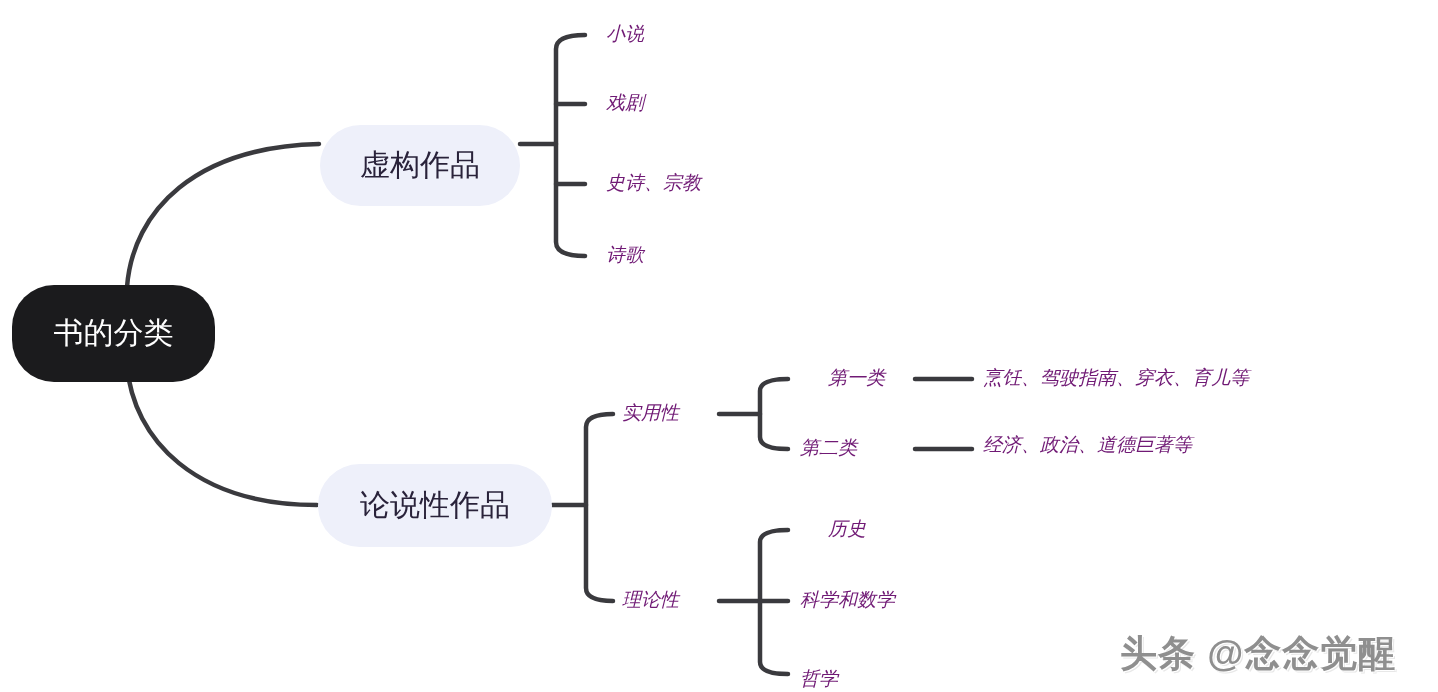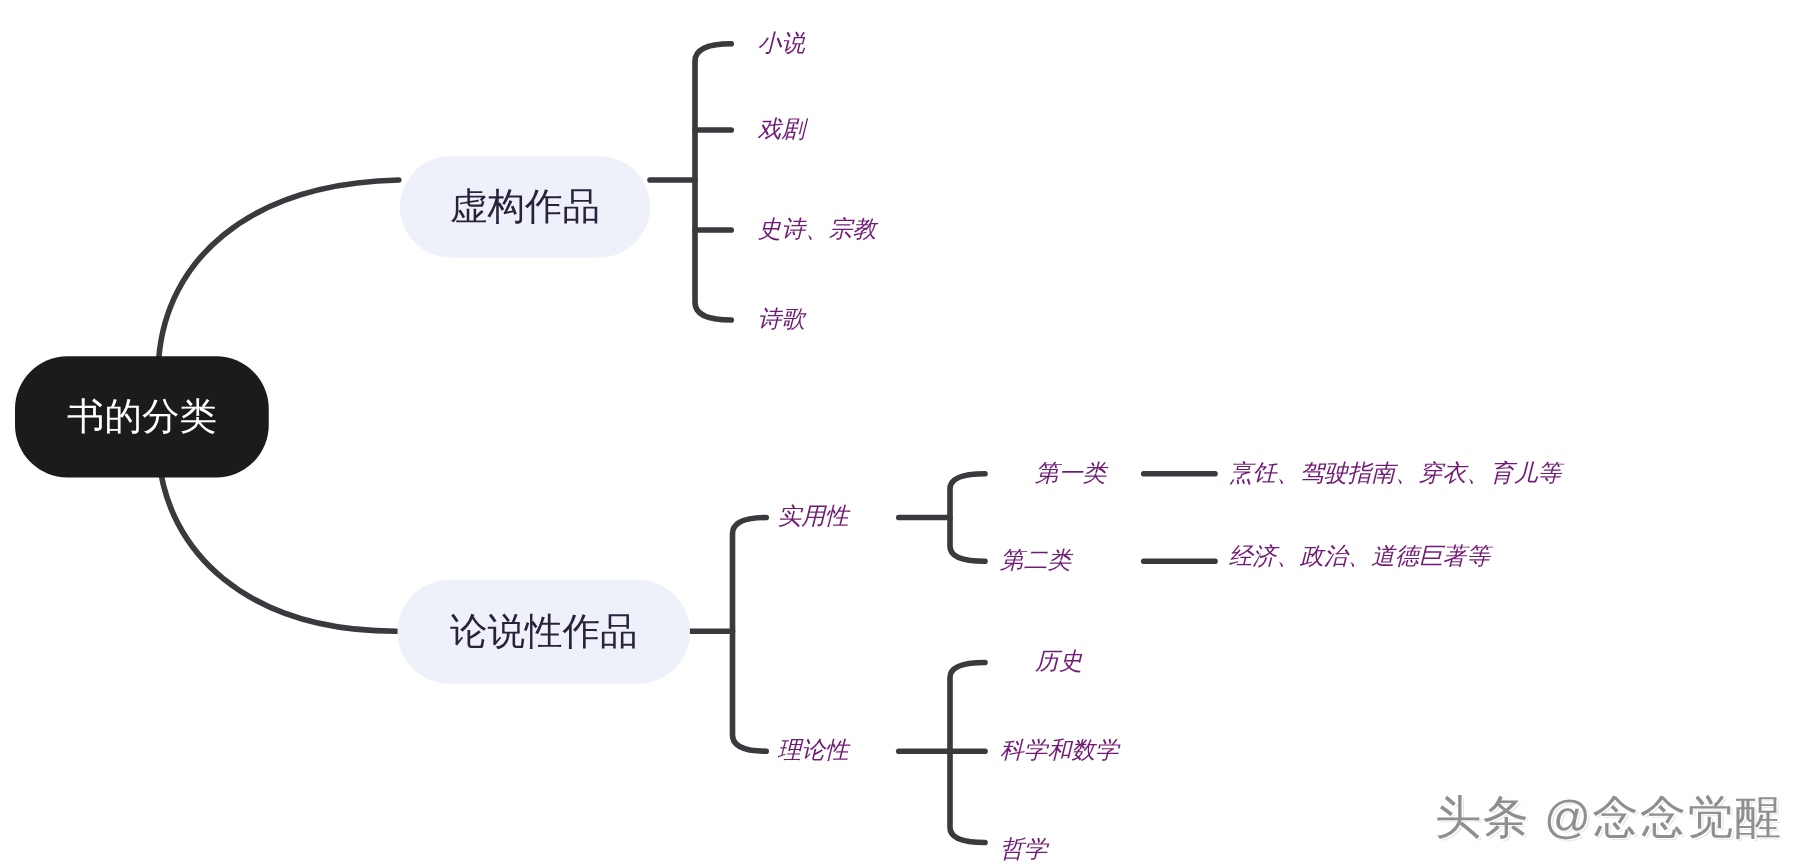--- a/index.html
+++ b/index.html
@@ -57,23 +57,23 @@
   .leaf {
     position: absolute;
     transform: translateY(-52%);
     font-size: 19px;
     color: #701a75;
     white-space: nowrap;
     font-style: italic;
   }
   .watermark {
     position: absolute;
-    left: 1148px; top: 629px;
+    left: 1120px; top: 629px;
     font-size: 37px;
-    font-weight: 400;
+    font-weight: 700;
     color: #8f8f8f;
     letter-spacing: 1px;
     white-space: nowrap;
     text-shadow: 1px 1px 0 #ffffff, 2px 2px 0 #e8e8e8;
   }
 </style>
 </head>
 <body>
 
 <div class="canvas">

